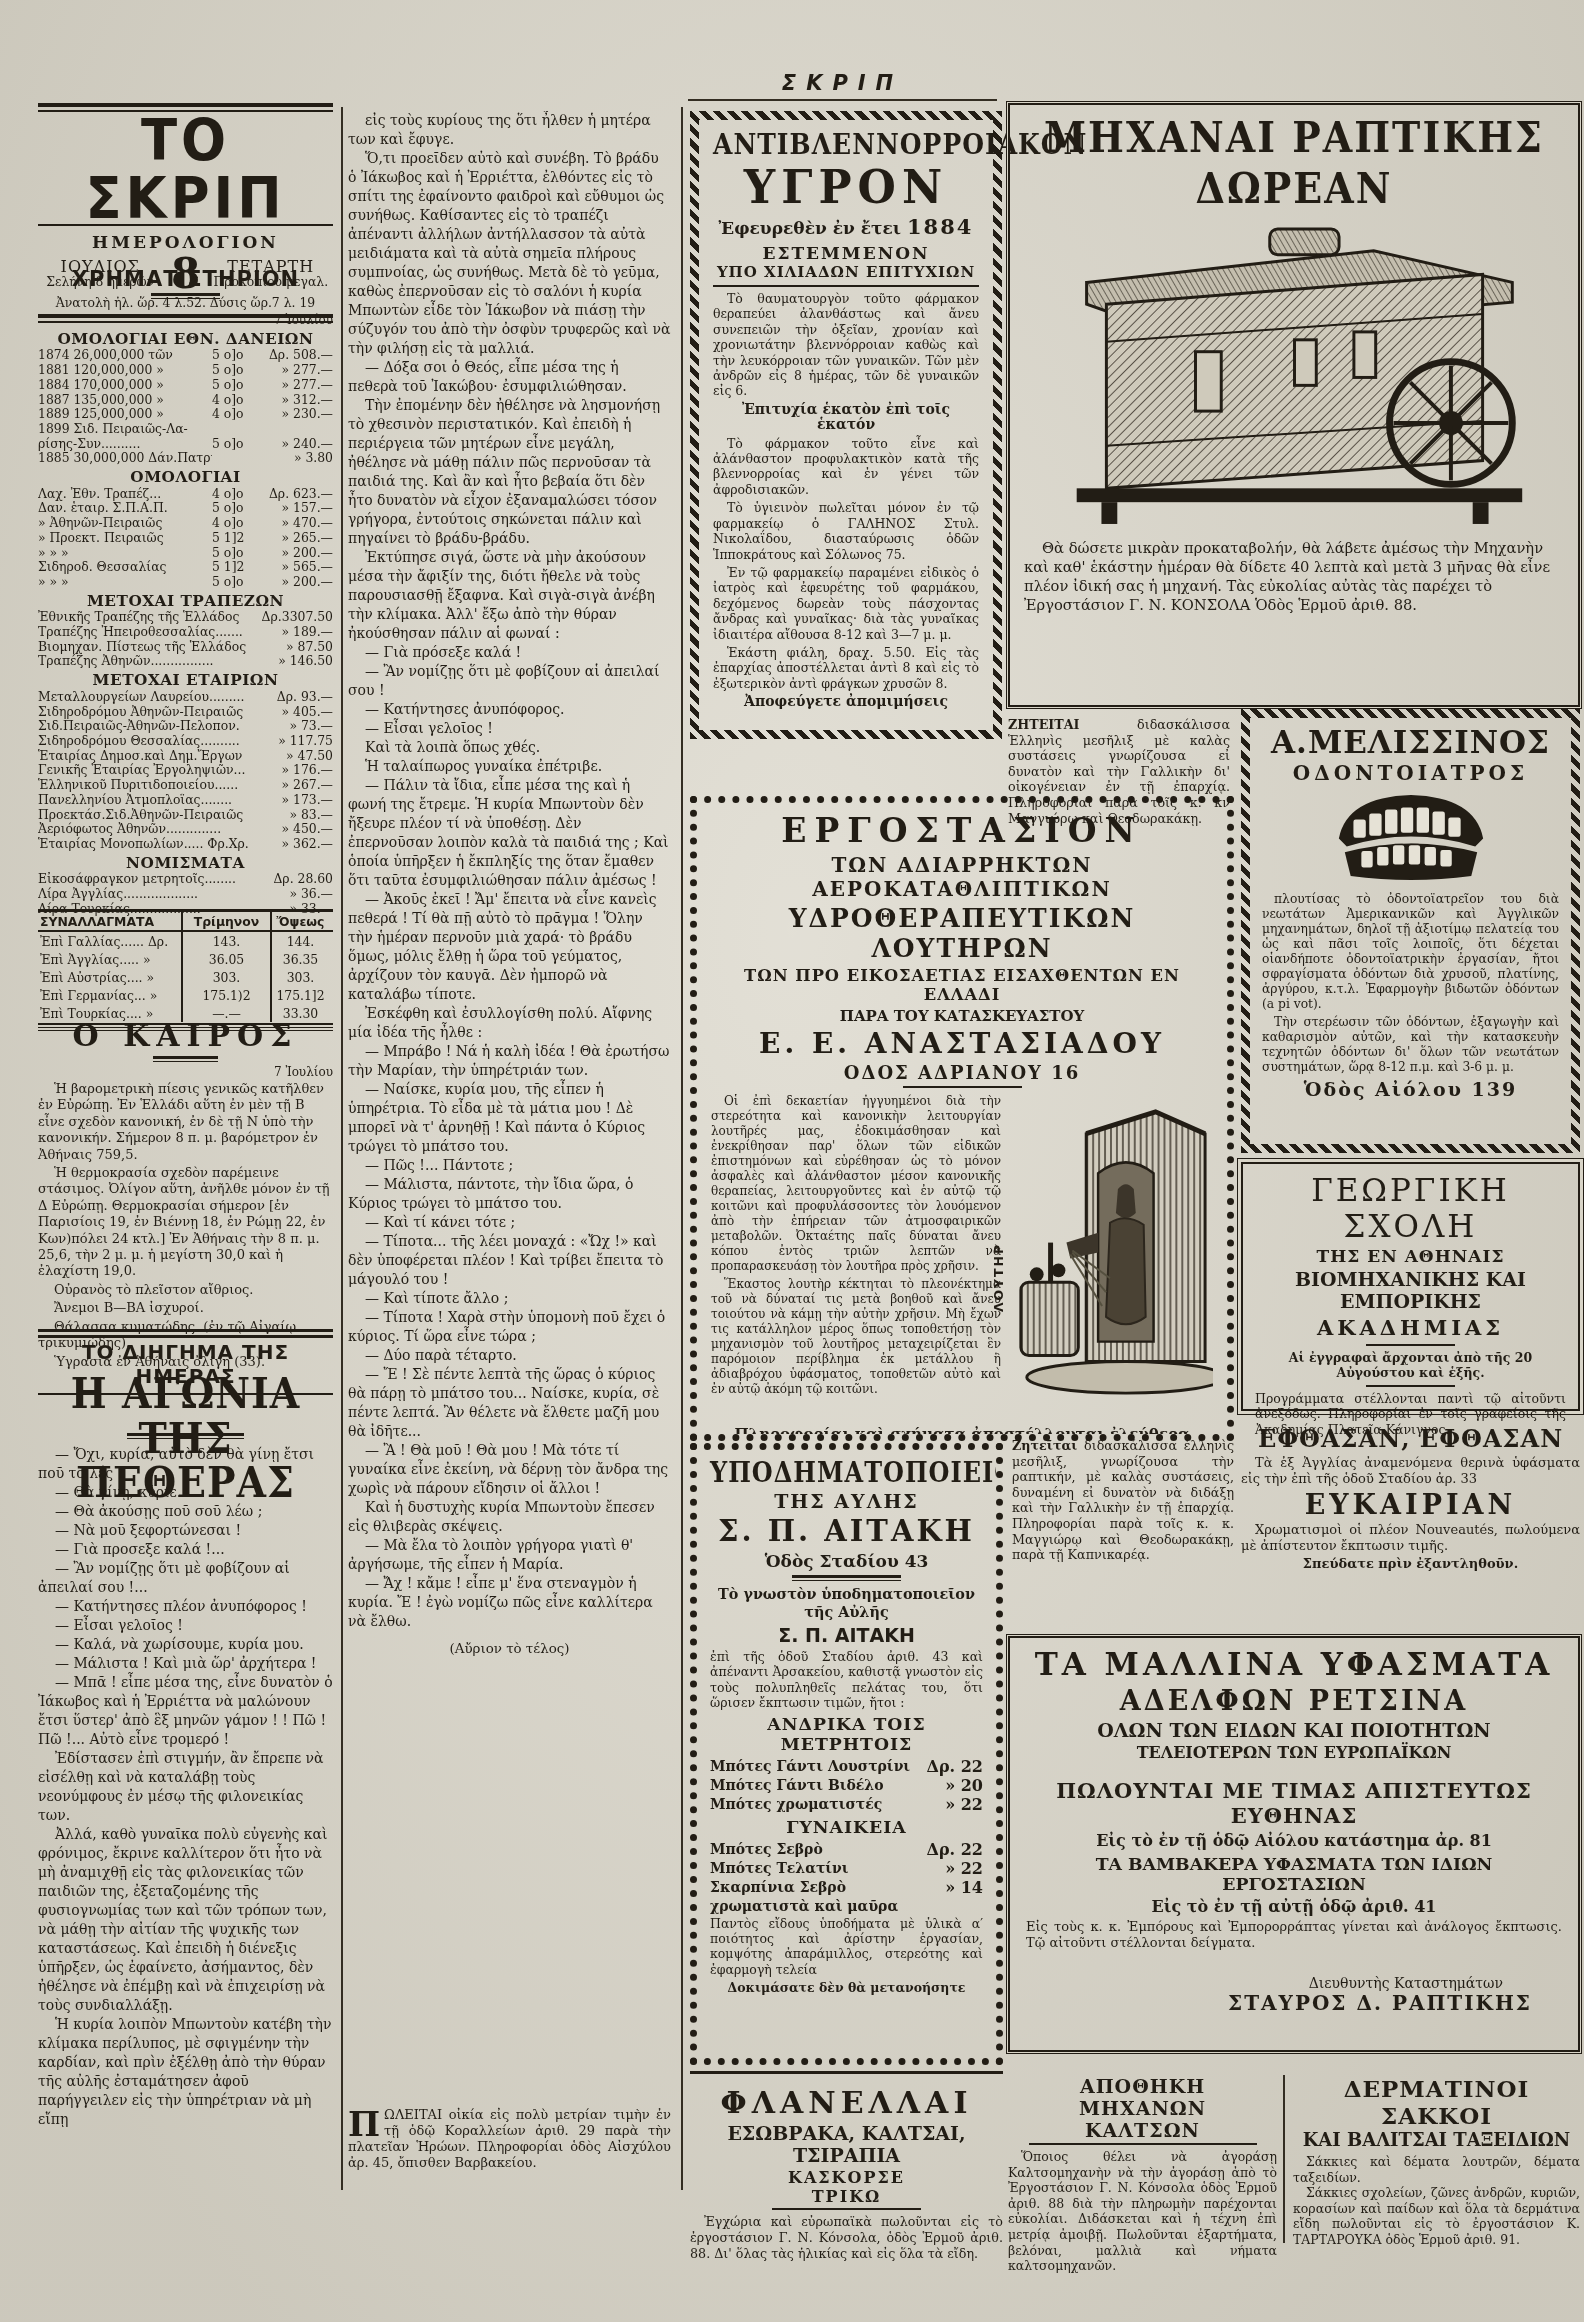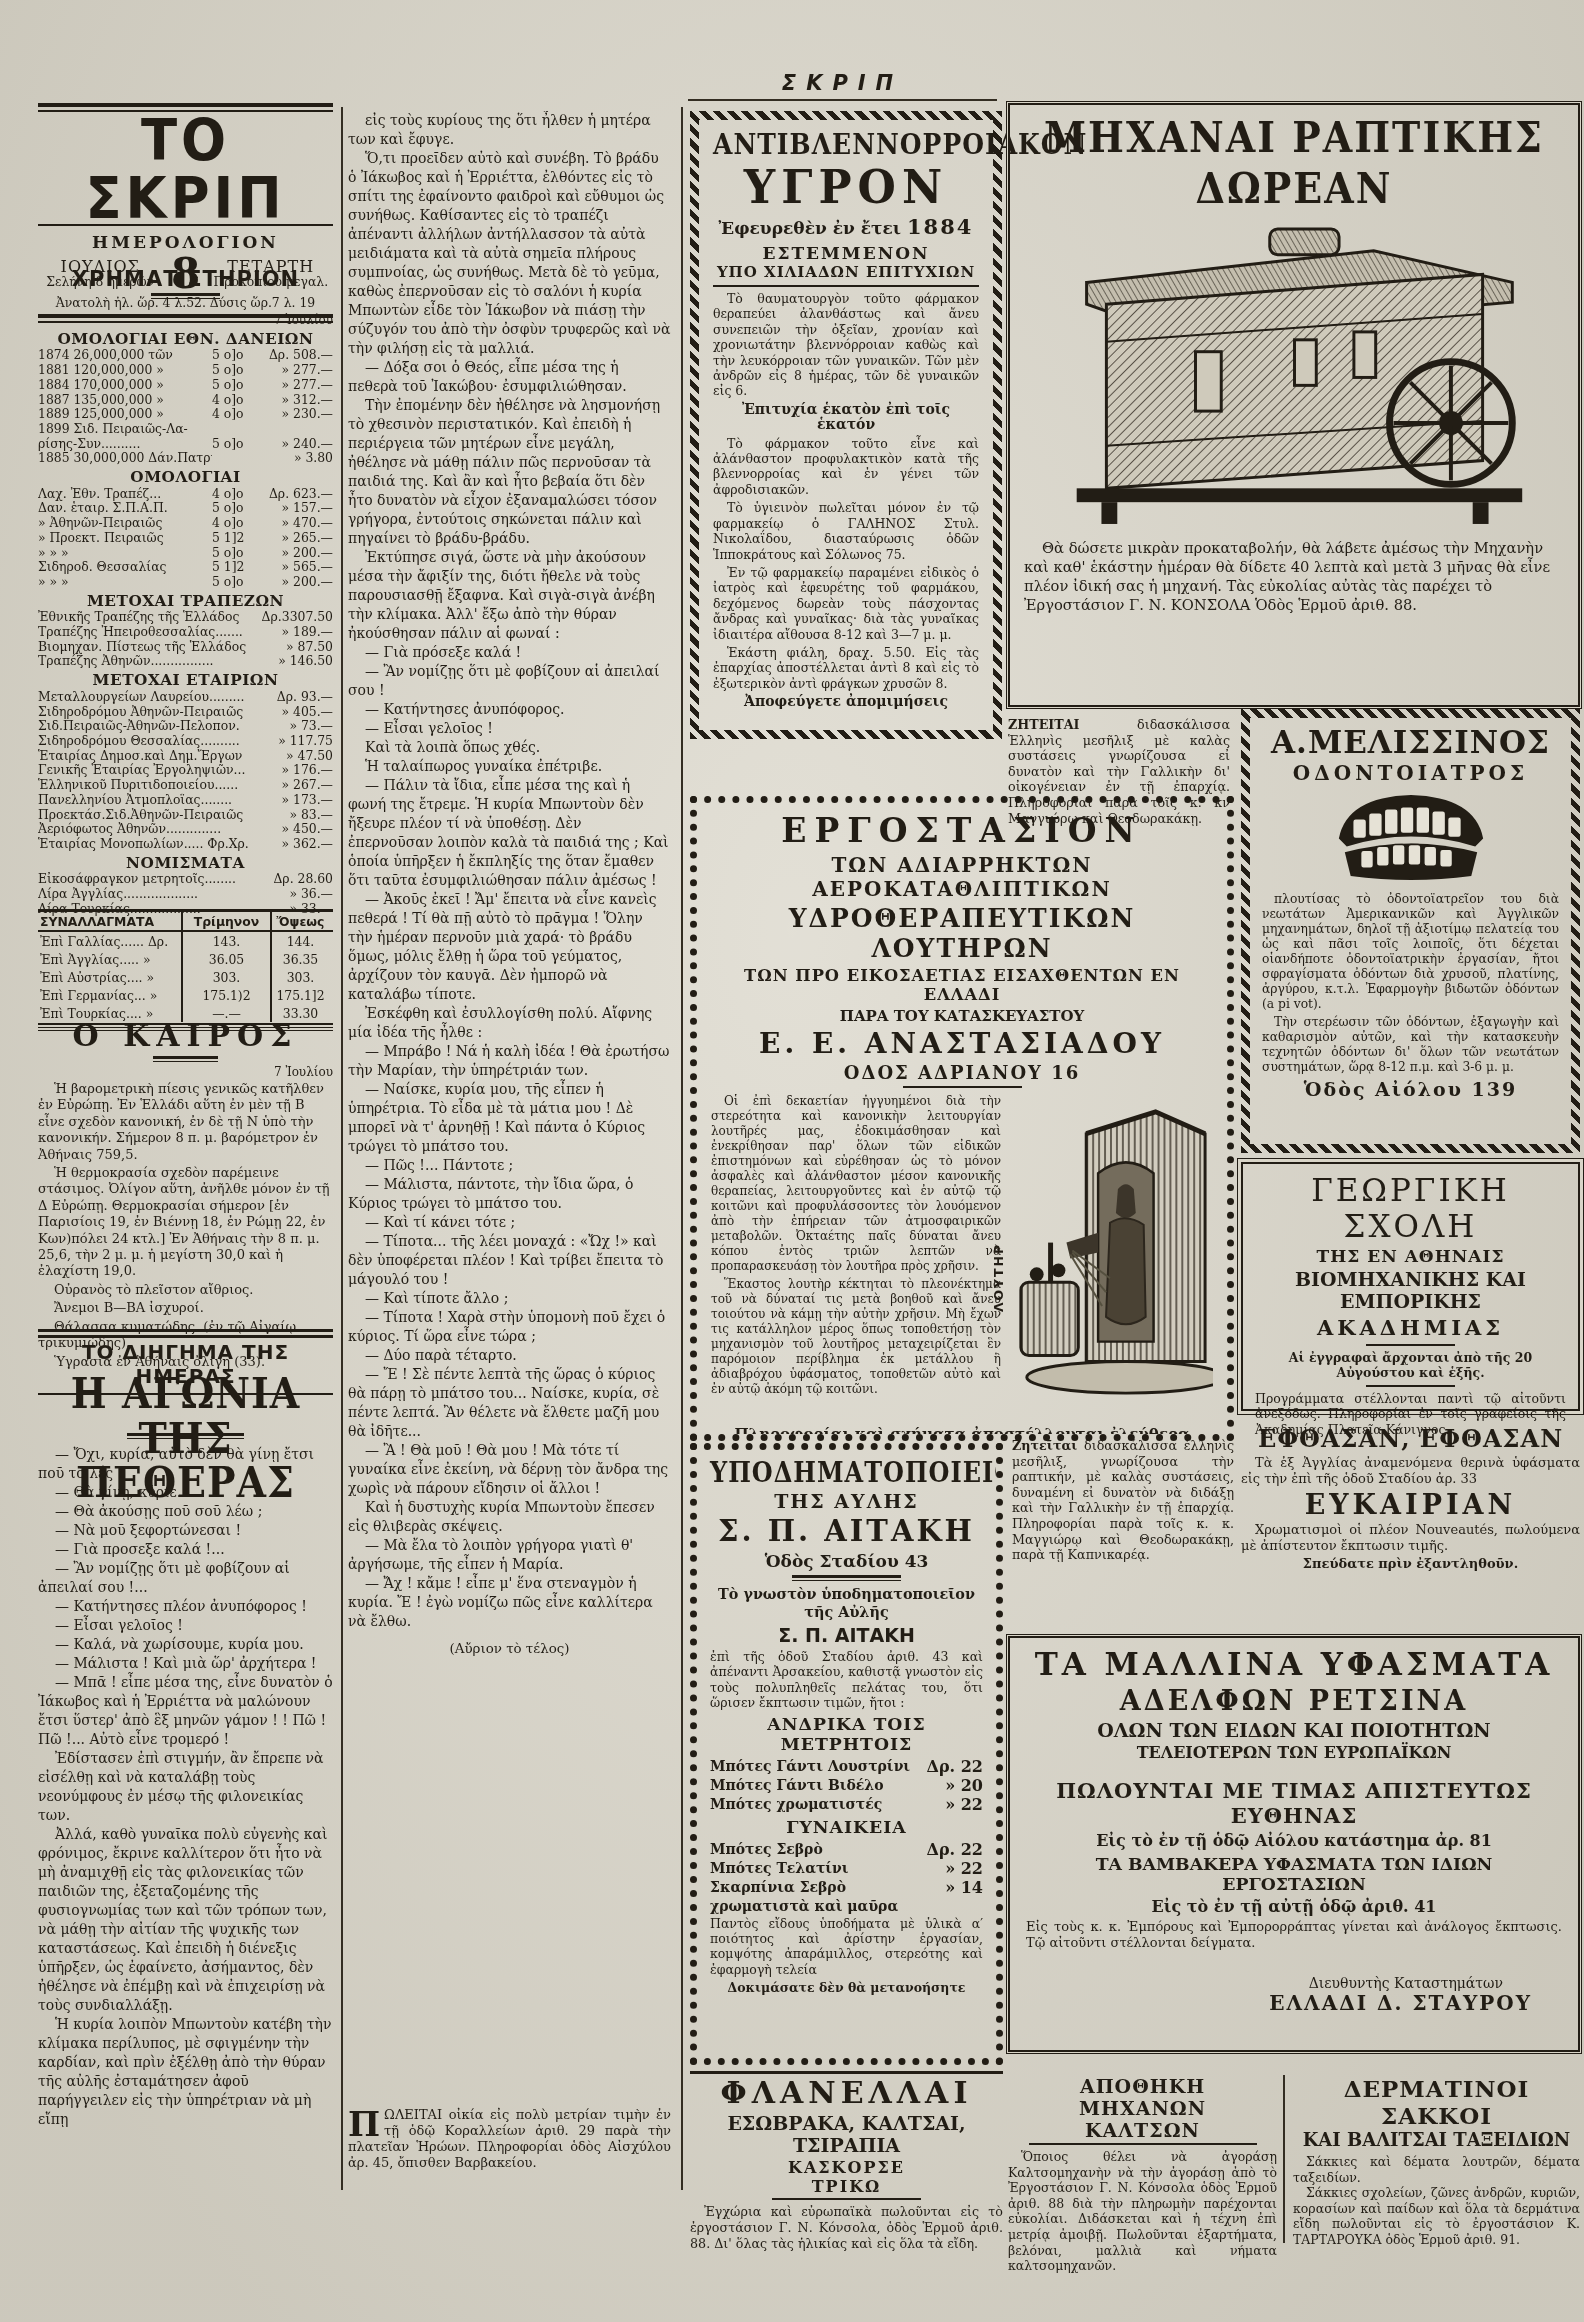--- a/index.html
+++ b/index.html
@@ -169,21 +169,21 @@
   .retsina .t3{font-size:19px;font-weight:bold;text-align:center;margin-top:3px;}
   .retsina .t4{font-size:16px;font-weight:bold;text-align:center;margin-top:2px;}
   .retsina .t5{font-size:21px;font-weight:bold;text-align:center;letter-spacing:1px;margin-top:16px;}
   .retsina .t6{font-size:16px;font-weight:bold;text-align:center;margin-top:3px;}
   .retsina .t7{font-size:17.3px;font-weight:bold;text-align:center;margin-top:4px;}
   .retsina p{margin:3px 0 0;font-size:13px;line-height:16px;text-align:justify;}
   .retsina .sig1{text-align:right;font-size:14px;margin-top:24px;padding-right:59px;}
   .retsina .sig2{text-align:right;font-size:20px;font-weight:bold;letter-spacing:2px;padding-right:30px;}
 
   
-  .flan{left:690px;top:2071px;width:313px;border-top:3px solid #221d15;padding-top:1px;}
+  .flan{left:690px;top:2071px;width:313px;border-top:3px solid #221d15;padding-top:11px;}
   .flan .t1{font-size:30px;font-weight:bold;text-align:center;letter-spacing:5px;}
   .flan .t2{font-size:19px;font-weight:bold;text-align:center;margin-top:2px;}
   .flan .t3{font-size:16px;font-weight:bold;text-align:center;letter-spacing:2px;border-bottom:2px solid #221d15;
     width:149px;margin:2px auto 4px;padding-bottom:2px;}
   .flan p{margin:0;font-size:12.7px;line-height:16px;text-align:justify;text-indent:14px;}
 
   
   .apoth{left:1008px;top:2075px;width:269px;}
   .apoth .t{font-size:19px;font-weight:bold;text-align:center;border-bottom:2px solid #221d15;width:228px;
     margin:0 auto 4px;padding-bottom:2px;letter-spacing:1px;}
@@ -723,21 +723,21 @@
     <div class="t1">ΤΑ ΜΑΛΛΙΝΑ ΥΦΑΣΜΑΤΑ</div>
     <div class="t2">ΑΔΕΛΦΩΝ ΡΕΤΣΙΝΑ</div>
     <div class="t3">ΟΛΩΝ ΤΩΝ ΕΙΔΩΝ ΚΑΙ ΠΟΙΟΤΗΤΩΝ</div>
     <div class="t4">ΤΕΛΕΙΟΤΕΡΩΝ ΤΩΝ ΕΥΡΩΠΑΪΚΩΝ</div>
     <div class="t5">ΠΩΛΟΥΝΤΑΙ ΜΕ ΤΙΜΑΣ ΑΠΙΣΤΕΥΤΩΣ ΕΥΘΗΝΑΣ</div>
     <div class="t6">Εἰς τὸ ἐν τῇ ὁδῷ Αἰόλου κατάστημα ἀρ. 81</div>
     <div class="t7">ΤΑ ΒΑΜΒΑΚΕΡΑ ΥΦΑΣΜΑΤΑ ΤΩΝ ΙΔΙΩΝ ΕΡΓΟΣΤΑΣΙΩΝ</div>
     <div class="t6">Εἰς τὸ ἐν τῇ αὐτῇ ὁδῷ ἀριθ. 41</div>
     <p>Εἰς τοὺς κ. κ. Ἐμπόρους καὶ Ἐμπορορράπτας γίνεται καὶ ἀνάλογος ἔκπτωσις. Τῷ αἰτοῦντι στέλλονται δείγματα.</p>
     <div class="sig1">Διευθυντὴς Καταστημάτων</div>
-    <div class="sig2">ΕΛΛΑΔΙ Δ. ΣΤΑΥΡΟΥ</div>
+    <div class="sig2">ΣΤΑΥΡΟΣ Δ. ΡΑΠΤΙΚΗΣ</div>
   </div>
 
   <div class="abs flan">
     <div class="t1">ΦΛΑΝΕΛΛΑΙ</div>
     <div class="t2">ΕΣΩΒΡΑΚΑ, ΚΑΛΤΣΑΙ, ΤΣΙΡΑΠΙΑ</div>
     <div class="t3">ΚΑΣΚΟΡΣΕ ΤΡΙΚΩ</div>
     <p>Ἐγχώρια καὶ εὐρωπαϊκὰ πωλοῦνται εἰς τὸ ἐργοστάσιον Γ. Ν. Κόνσολα, ὁδὸς Ἑρμοῦ ἀριθ. 88. Δι' ὅλας τὰς ἡλικίας καὶ εἰς ὅλα τὰ εἴδη.</p>
   </div>
 
   <div class="abs apoth">

